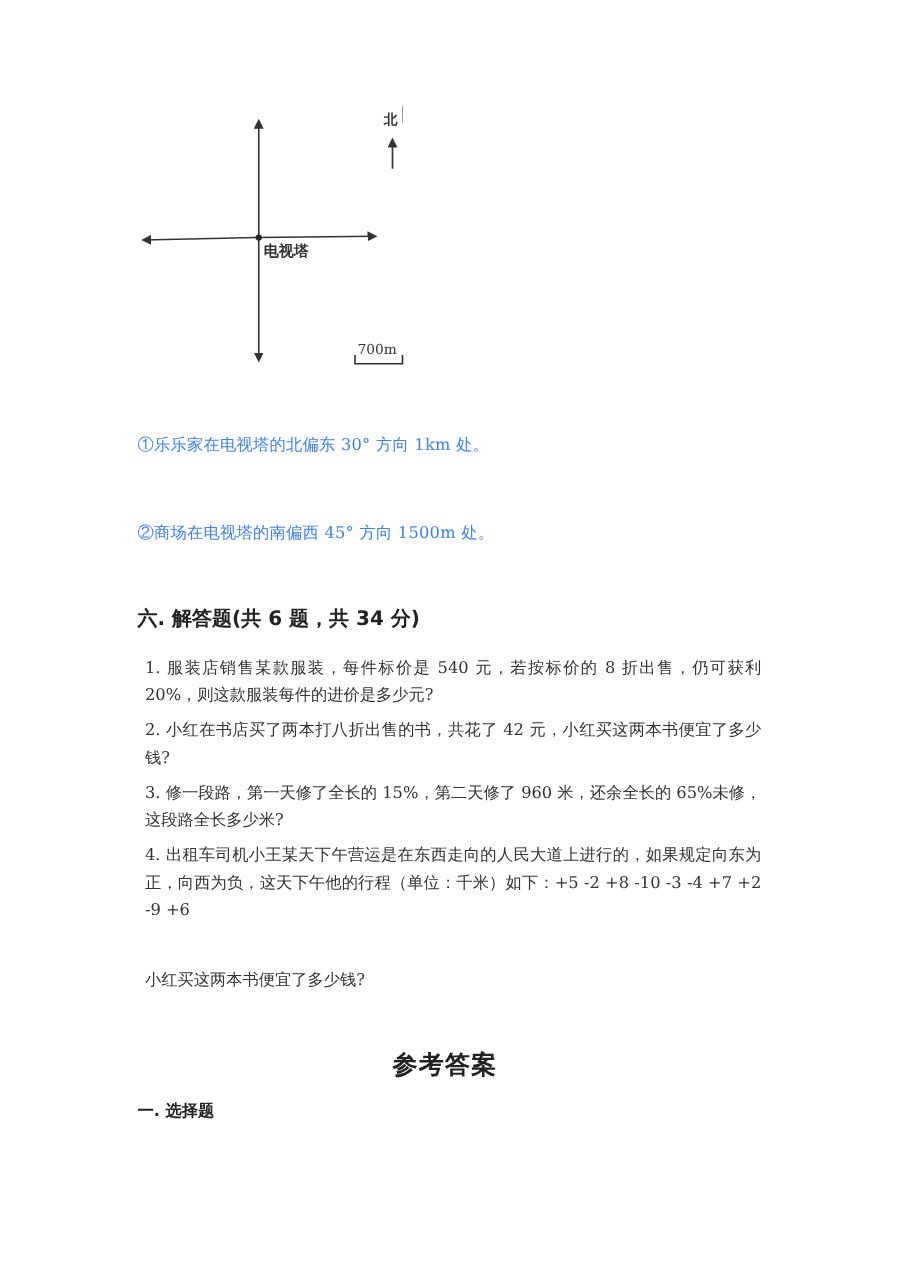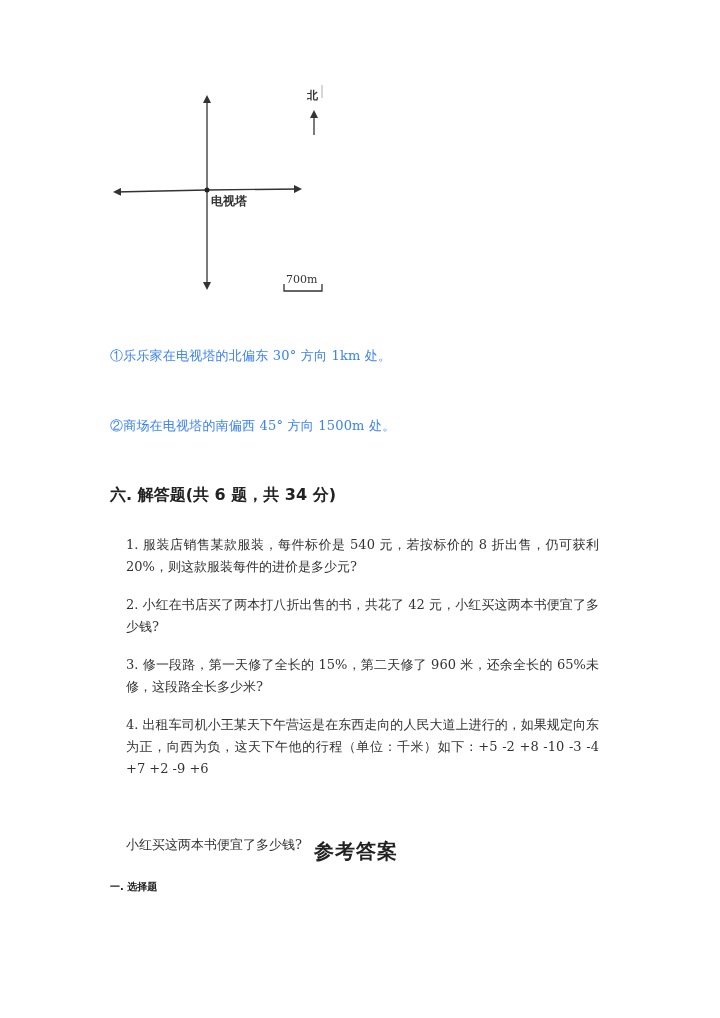--- a/index.html
+++ b/index.html
@@ -15,25 +15,25 @@
     .lbl-north { left: 207px; top: 8px; font-size: 11px; }
     .lbl-scale { left: 186px; top: 193px; font-size: 11px; font-weight: normal; font-family: "DejaVu Serif", serif; }
 
     .stmt { position: absolute; left: 110px; font-size: 13px; color: #3b82f6; letter-spacing: 0.2px; }
     .s1 { top: 347px; }
     .s2 { top: 417px; }
 
     .section-title { position: absolute; left: 110px; top: 485px; font-size: 16px; font-weight: bold; color: #222; font-family: "DejaVu Sans", sans-serif; }
 
     .questions { position: absolute; left: 110px; top: 518px; width: 505px; font-size: 13px; line-height: 22px; color: #333; }
-    .questions p { margin: 16px; text-align: justify; }
+    .questions p { margin: 6px; text-align: justify; }
     .questions .gap { height: 22px; }
 
     .answer-title { position: absolute; left: 0; width: 712px; top: 838px; text-align: center; font-size: 20px; font-weight: bold; color: #222; font-family: "DejaVu Sans", sans-serif; letter-spacing: 1px; }
-    .answer-sub { position: absolute; left: 110px; top: 880px; font-size: 10px; font-weight: bold; color: #222; font-family: "DejaVu Sans", sans-serif; }
+    .answer-sub { position: absolute; left: 110px; top: 880px; font-size: 13px; font-weight: bold; color: #222; font-family: "DejaVu Sans", sans-serif; }
   </style>
 </head>
 <body>
 
 <div class="diagram">
   <svg width="250" height="230" viewBox="0 0 250 230">
     <defs>
       <marker id="ah" markerWidth="8" markerHeight="8" refX="6" refY="4" orient="auto" markerUnits="userSpaceOnUse">
         <path d="M0,0 L8,4 L0,8 Z" fill="#333"></path>
       </marker>

